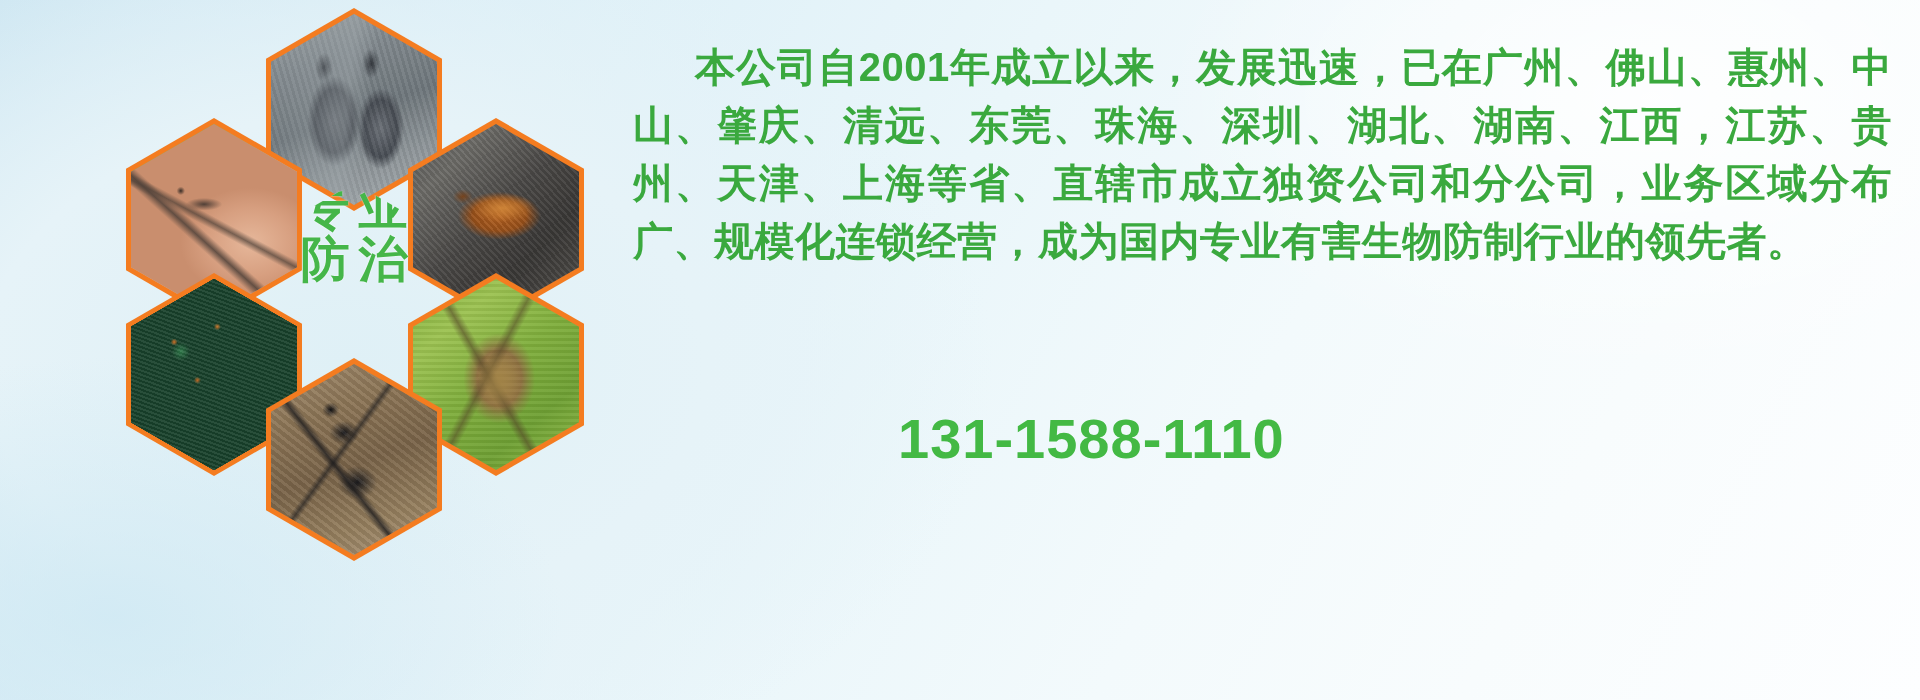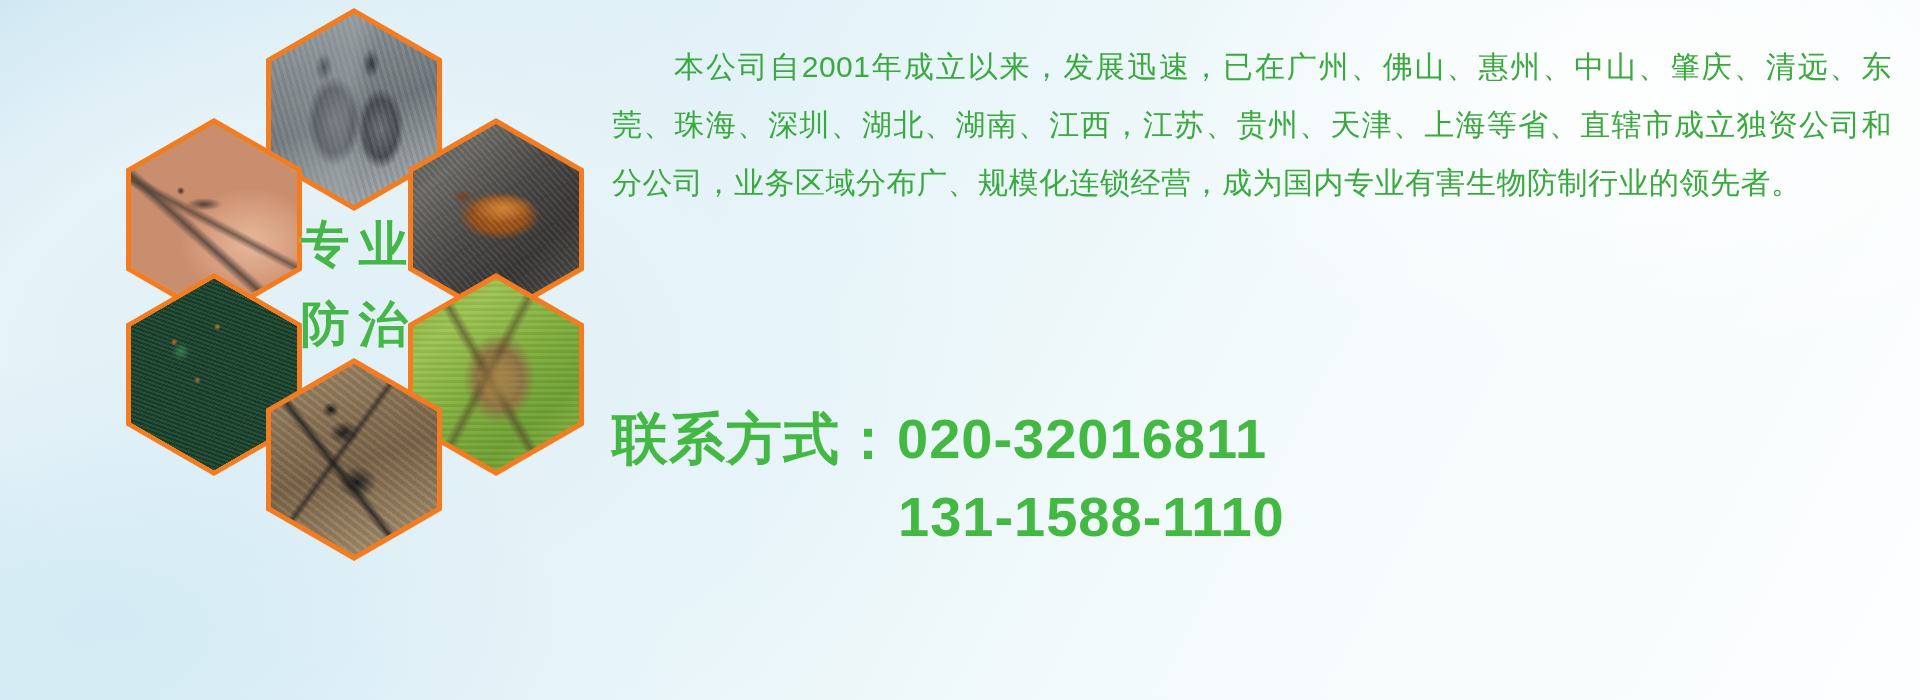--- a/index.html
+++ b/index.html
@@ -148,49 +148,50 @@
     background:
       linear-gradient(52deg, rgba(25,25,28,0) 40%, rgba(25,25,28,0.75) 42.5%, rgba(25,25,28,0) 45%),
       linear-gradient(126deg, rgba(25,25,28,0) 42%, rgba(25,25,28,0.6) 44%, rgba(25,25,28,0) 46%),
       repeating-linear-gradient(38deg, rgba(255,255,255,0.06) 0 3px, rgba(0,0,0,0.07) 3px 7px);
   }
 
   
   .hex-center .label-wrap {
     position: absolute; inset: 0;
     display: flex; flex-direction: column;
-    align-items: center; justify-content: center;
-    gap: 31px;
+    align-items: center; 
+    gap: 3px;
   }
   .hex-label {
     font-size: 49px;
     font-weight: 700;
     color: #45b649;
     letter-spacing: 9px;
     text-indent: 9px;
     line-height: 1;
     text-shadow: 0 0 2px rgba(255,255,255,0.9);
     white-space: nowrap;
   }
 
   
   #intro {
     position: absolute;
     left: 612px; top: 38px;
     width: 1280px;
   }
   #intro p {
     color: #3aa93e;
-    font-size: 30px;
-    font-weight: 400;
+    font-size: 40px;
+    font-weight: 700;
     line-height: 58px;
     letter-spacing: 0.5px;
     text-indent: 62px;
     text-align: justify;
     text-justify: inter-ideograph;
+    margin-left: 21px;
   }
 
   #contact {
     position: absolute;
     left: 612px; top: 400px;
     width: 1280px;
   }
   .contact-line {
     color: #43b944;
     font-weight: 700;
@@ -251,21 +252,18 @@
       </div>
     </div>
 
   </div>
 
   <div id="intro">
     <p>本公司自2001年成立以来，发展迅速，已在广州、佛山、惠州、中山、肇庆、清远、东莞、珠海、深圳、湖北、湖南、江西，江苏、贵州、天津、上海等省、直辖市成立独资公司和分公司，业务区域分布广、规模化连锁经营，成为国内专业有害生物防制行业的领先者。</p>
   </div>
 
   <div id="contact">
-    <div class="contact-line phone-1">
-      <span>联系方式：</span><span>020-32016811</span>
-    </div>
     <div class="contact-line phone-2">
       <span>131-1588-1110</span>
     </div>
   </div>
 
 </div>
 
 </body></html>

